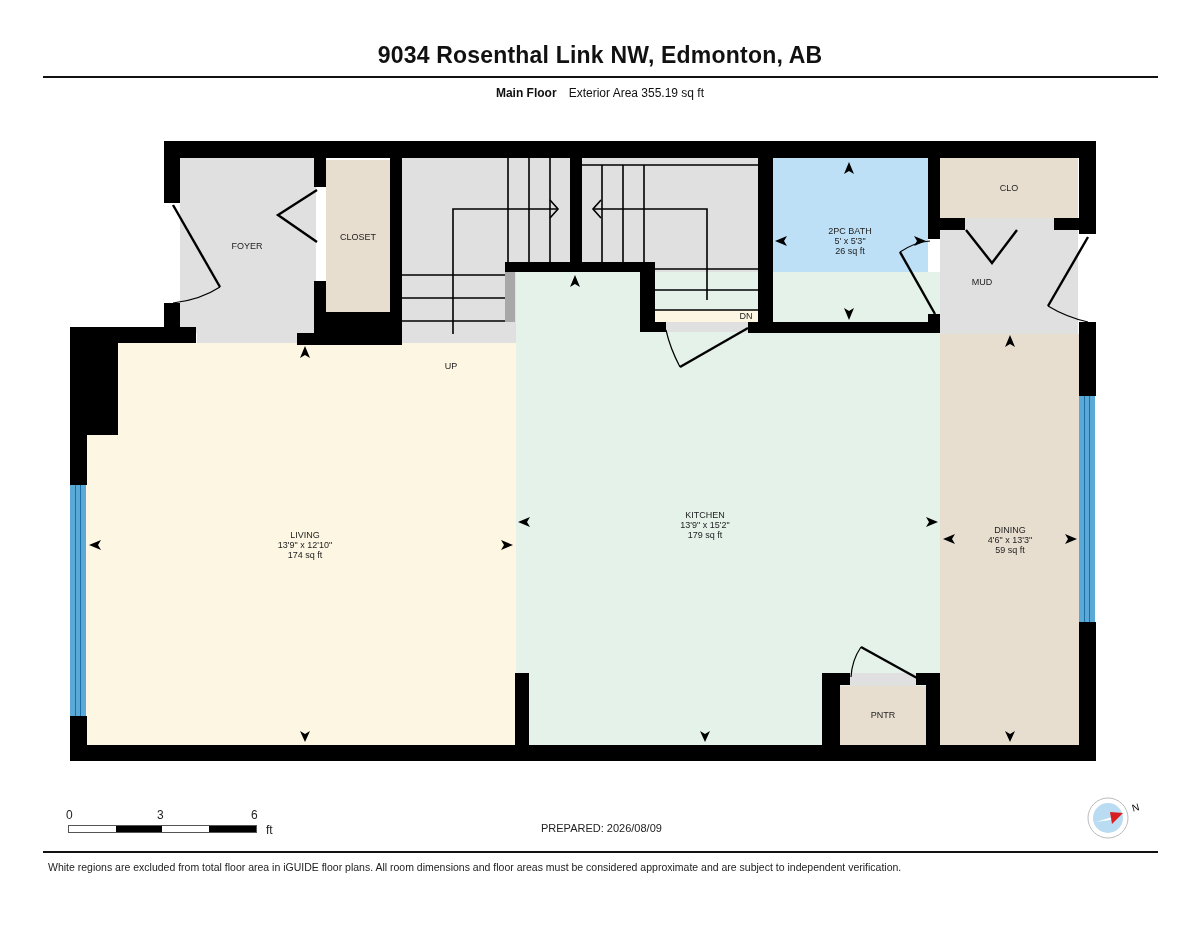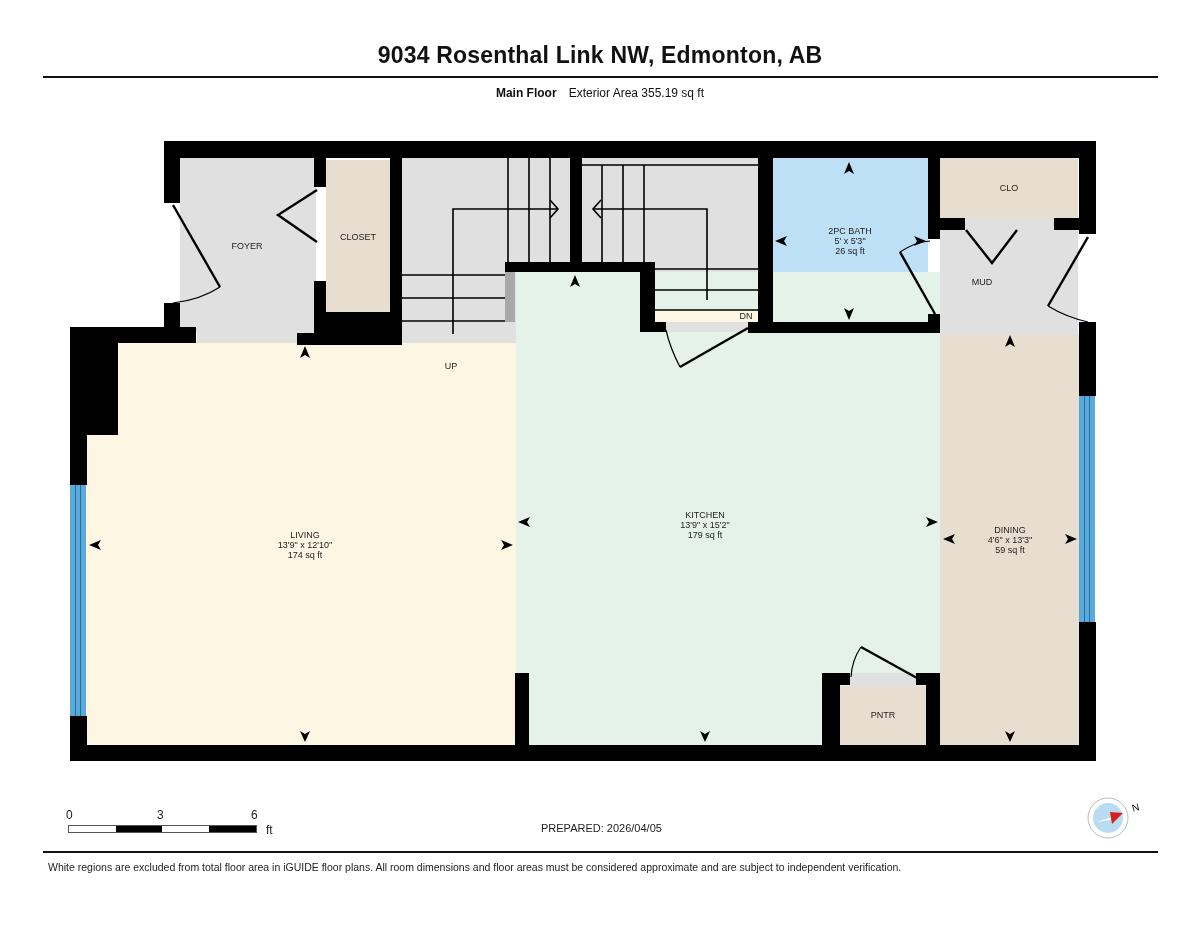--- a/index.html
+++ b/index.html
@@ -180,21 +180,21 @@
 </div>
 
 <div class="abs" style="left:66px;top:808px;width:220px;height:30px;">
   <span class="abs scale-lbl" style="left:0;top:0;">0</span>
   <span class="abs scale-lbl" style="left:91px;top:0;">3</span>
   <span class="abs scale-lbl" style="left:185px;top:0;">6</span>
   <div class="abs" style="left:2px;top:17px;width:187px;height:6px;border:1px solid #555;background:linear-gradient(to right,#fff 0 25%,#000 25% 50%,#fff 50% 75%,#000 75% 100%);"></div>
   <span class="abs scale-lbl" style="left:200px;top:15px;">ft</span>
 </div>
 
-<div class="abs prepared">PREPARED: 2026/04/05</div>
+<div class="abs prepared">PREPARED: 2026/08/09</div>
 
 <div class="abs" style="left:1086px;top:796px;width:44px;height:44px;">
   <svg width="56" height="44" viewBox="0 0 56 44">
     <circle cx="22" cy="22" r="20" fill="#fff" stroke="#bbb" stroke-width="1"></circle>
     <circle cx="22" cy="22" r="15" fill="#b9dcf2"></circle>
     <polygon points="10,26 36,18 24,24" fill="#fff"></polygon>
     <polygon points="24,16 37,17 26,28" fill="#d81e1e"></polygon>
   </svg>
   <span class="abs" style="left:46px;top:6px;font-size:10px;transform:rotate(-15deg);">N</span>
 </div>

